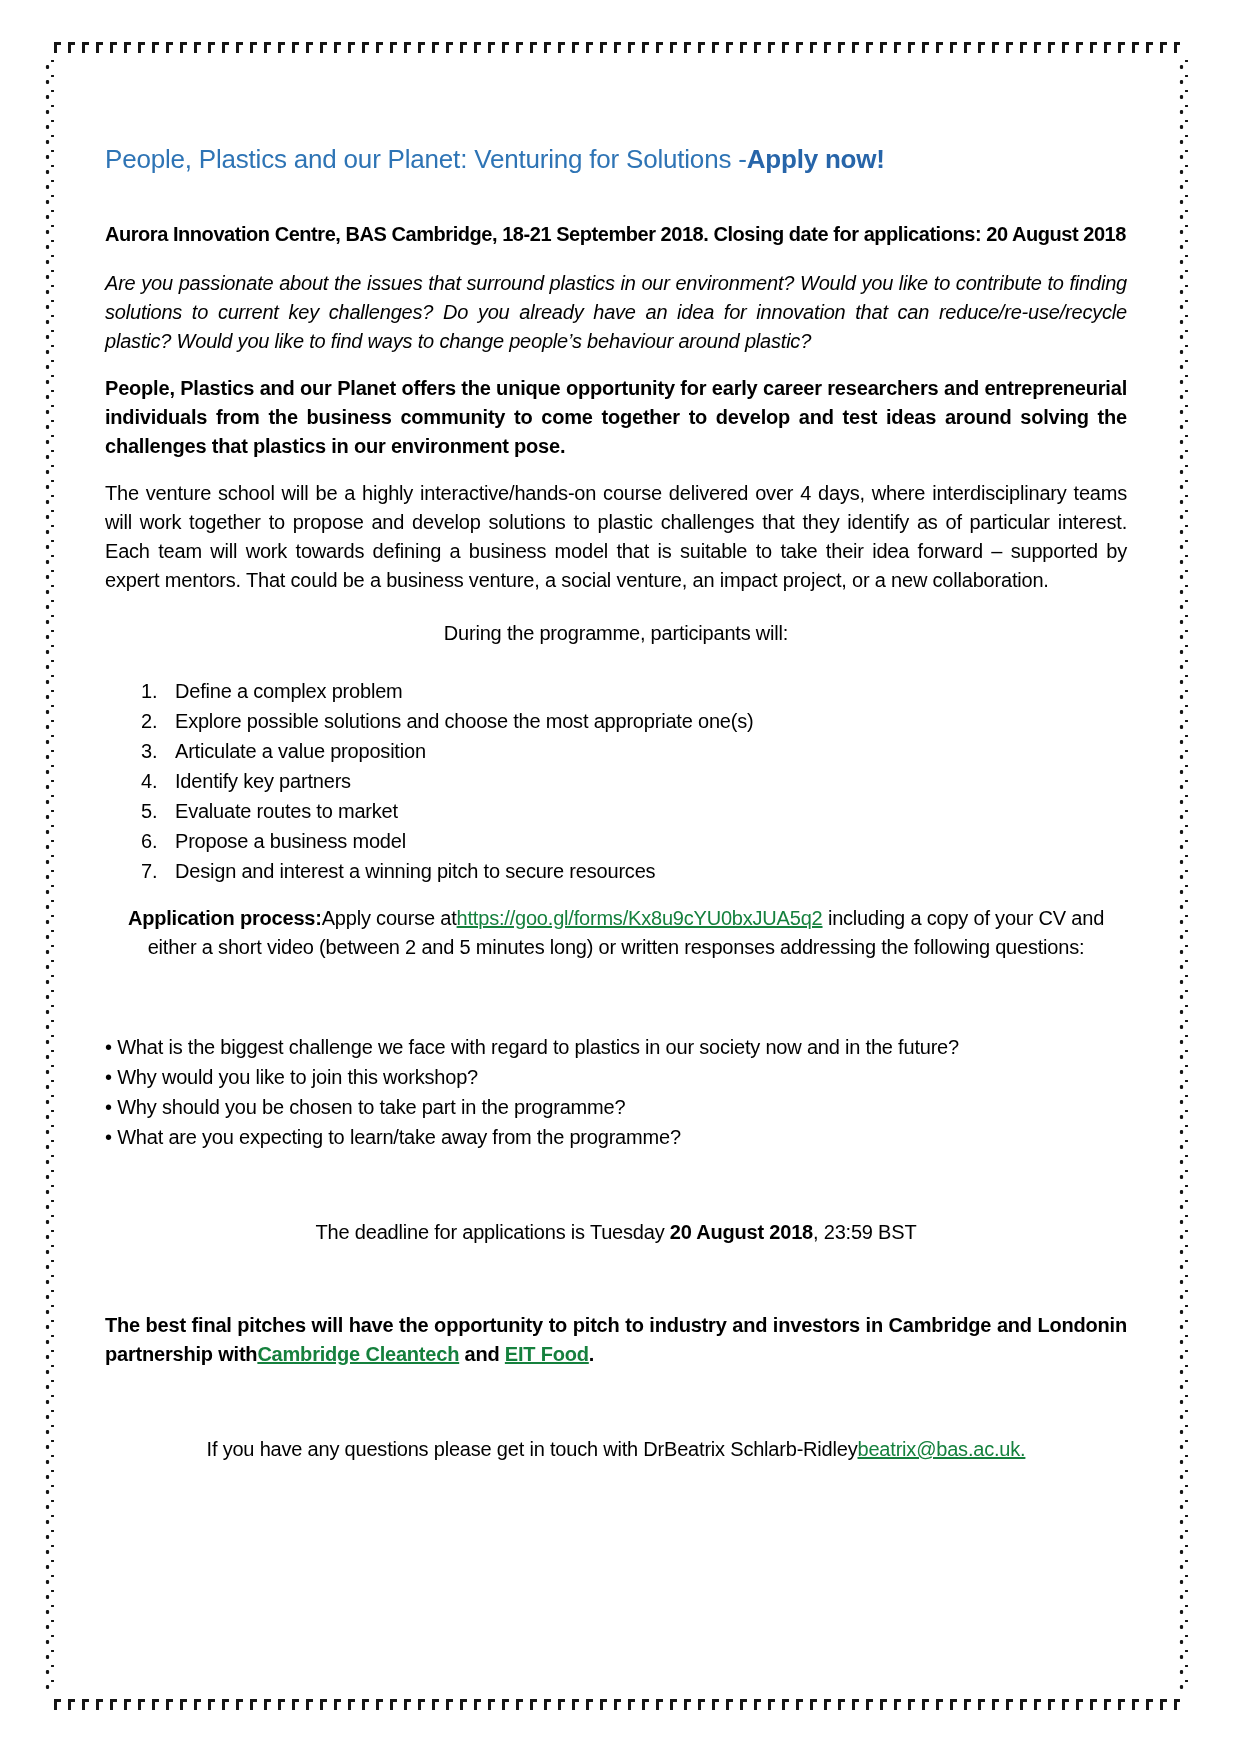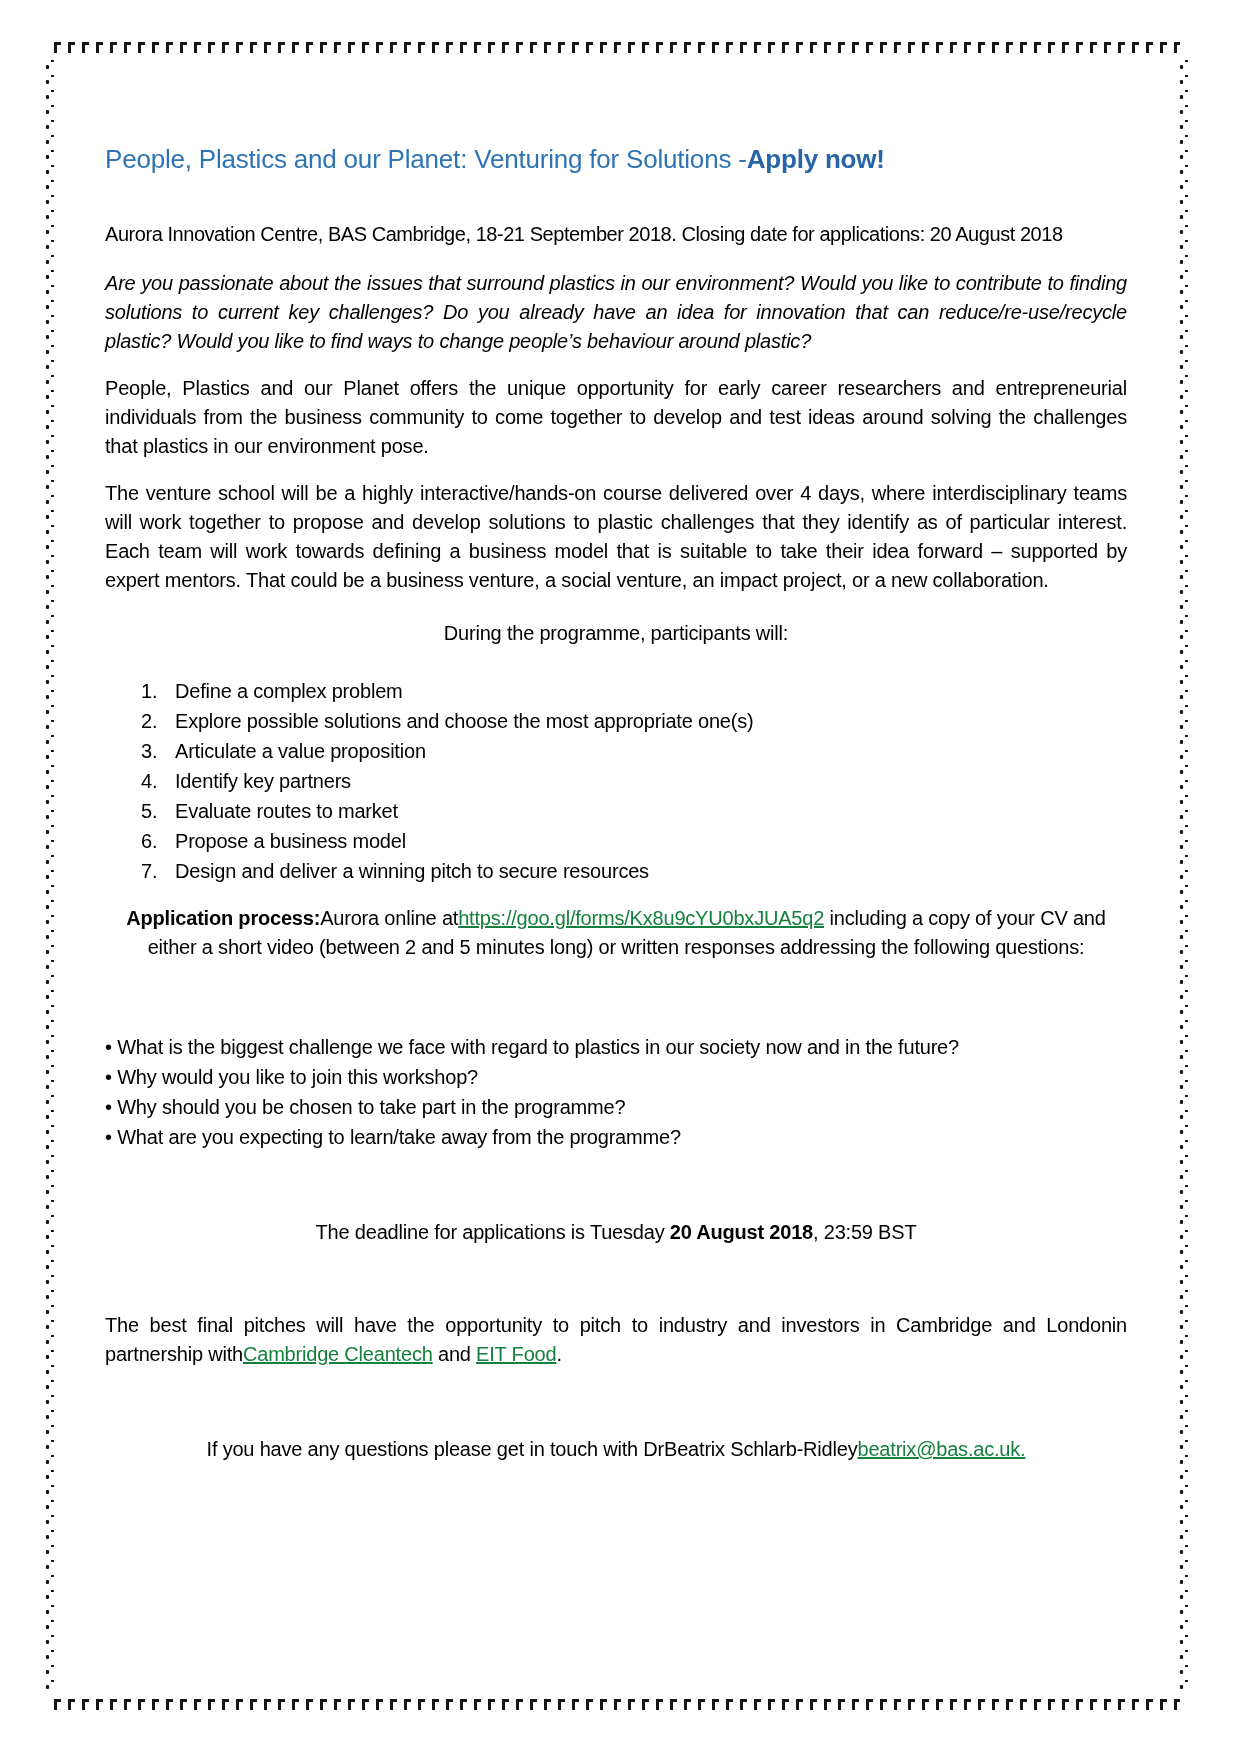--- a/index.html
+++ b/index.html
@@ -37,21 +37,21 @@
     position: absolute; left: 105px; top: 140px; width: 1022px;
     color: #000; font-size: 20px; line-height: 29px; letter-spacing: -0.2px;
   }
   .title {
     font-size: 26px; line-height: 38px; font-weight: 400;
     color: #2E74B5; margin: 0 0 42px 0; letter-spacing: -0.2px;
   }
   .title b { font-weight: 700; color: #2765A9; }
   p { margin: 0 0 18px 0; text-align: center; }
   .jf { text-align: justify; }
-  .bold { font-weight: 400; }
+  .bold { font-weight: 700; }
   .italic { font-style: italic; }
   .tight { letter-spacing: -0.45px; }
   a { color: #15803d; text-decoration: underline; cursor: pointer; }
   .mb-heading { margin-bottom: 20px; }
   .mb-venture { margin-bottom: 24px; }
   .mb-during { margin-bottom: 28px; }
   .steps { margin: 0 0 18px 0; }
   .step { display: flex; line-height: 30px; }
   .step .num { width: 34px; margin-left: 36px; flex: none; }
   .questions { margin: 0 0 66px 0; }
@@ -103,26 +103,26 @@
       <div class="step">
           <span class="num">5.</span>
           <span>Evaluate routes to market</span>
         </div>
       <div class="step">
           <span class="num">6.</span>
           <span>Propose a business model</span>
         </div>
       <div class="step">
           <span class="num">7.</span>
-          <span>Design and deliver a winning pitch to secure resources</span>
+          <span>Design and interest a winning pitch to secure resources</span>
         </div>
     </div>
 
 
-    <p class="mb-app"><b>Application process:</b><span>Aurora online at</span><a>https://goo.gl/forms/Kx8u9cYU0bxJUA5q2</a><span> including a copy of your CV and either a short video (between 2 and 5 minutes long) or written responses addressing the following questions:</span></p>
+    <p class="mb-app"><b>Application process:</b><span>Apply course at</span><a>https://goo.gl/forms/Kx8u9cYU0bxJUA5q2</a><span> including a copy of your CV and either a short video (between 2 and 5 minutes long) or written responses addressing the following questions:</span></p>
 
     <div class="questions">
       <div class="q"><span>•</span> <span>What is the biggest challenge we face with regard to plastics in our society now and in the future?</span></div>
       <div class="q"><span>•</span> <span>Why would you like to join this workshop?</span></div>
       <div class="q"><span>•</span> <span>Why should you be chosen to take part in the programme?</span></div>
       <div class="q"><span>•</span> <span>What are you expecting to learn/take away from the programme?</span></div>
     </div>
 
     <p class="mb-deadline"><span>The deadline for applications is Tuesday </span><b>20 August 2018</b><span>, 23:59 BST</span></p>
 

